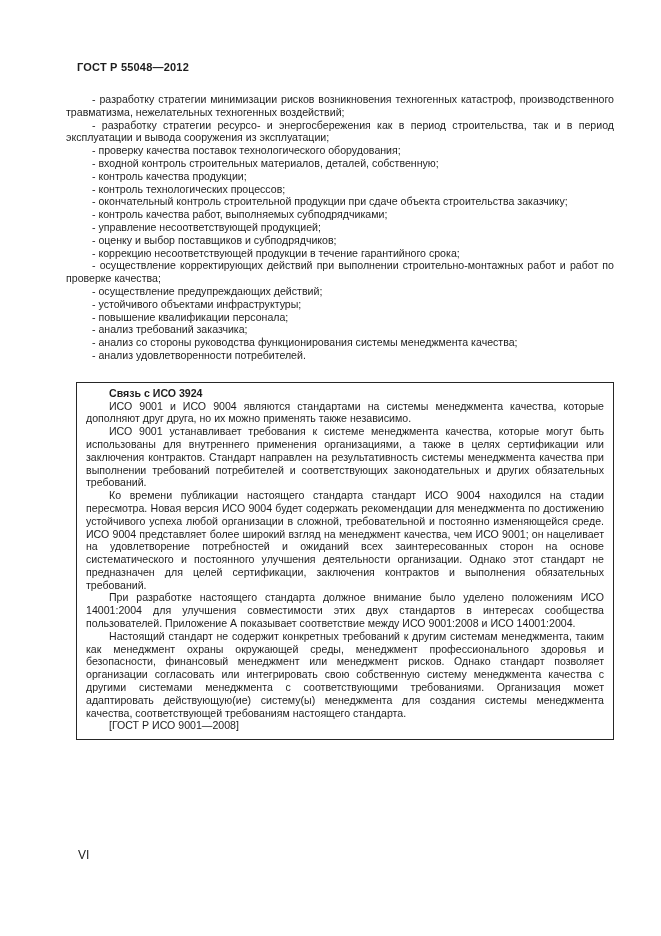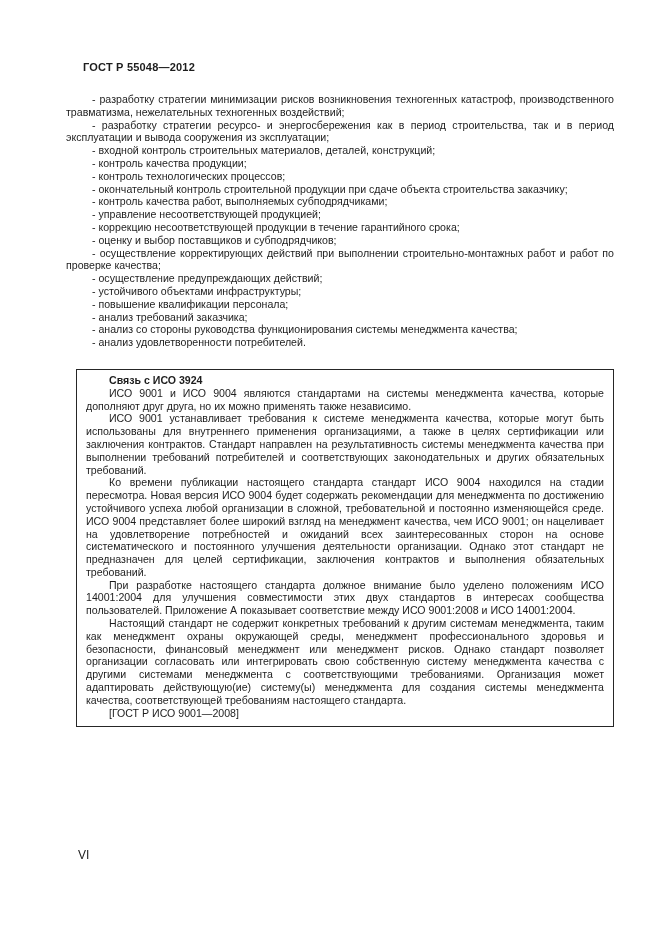--- a/index.html
+++ b/index.html
@@ -12,21 +12,21 @@
     background: #ffffff;
     font-family: "Liberation Sans", sans-serif;
     color: #1d1d1d;
     font-size: 10.6px;
     line-height: 12.8px;
     overflow: hidden;
   }
   .doc-header {
     position: absolute;
     top: 61px;
-    left: 83px;
+    left: 77px;
     font-weight: bold;
     font-size: 11px;
     letter-spacing: 0.2px;
   }
   .content {
     position: absolute;
     top: 93px;
     left: 66px;
     width: 548px;
   }
@@ -69,28 +69,29 @@
 
 <div class="page">
 
   <div class="doc-header">ГОСТ Р 55048—2012</div>
 
   <div class="content">
 
     <div class="list">
       <p>- разработку стратегии минимизации рисков возникновения техногенных катастроф, производственного травматизма, нежелательных техногенных воздействий;</p>
       <p>- разработку стратегии ресурсо- и энергосбережения как в период строительства, так и в период эксплуатации и вывода сооружения из эксплуатации;</p>
-      <p>- входной контроль строительных материалов, деталей, конструкций;</p>
+      <p>- проверку качества поставок технологического оборудования;</p>
+      <p>- входной контроль строительных материалов, деталей, собственную;</p>
       <p>- контроль качества продукции;</p>
       <p>- контроль технологических процессов;</p>
       <p>- окончательный контроль строительной продукции при сдаче объекта строительства заказчику;</p>
       <p>- контроль качества работ, выполняемых субподрядчиками;</p>
       <p>- управление несоответствующей продукцией;</p>
+      <p>- оценку и выбор поставщиков и субподрядчиков;</p>
       <p>- коррекцию несоответствующей продукции в течение гарантийного срока;</p>
-      <p>- оценку и выбор поставщиков и субподрядчиков;</p>
       <p>- осуществление корректирующих действий при выполнении строительно-монтажных работ и работ по проверке качества;</p>
       <p>- осуществление предупреждающих действий;</p>
       <p>- устойчивого объектами инфраструктуры;</p>
       <p>- повышение квалификации персонала;</p>
       <p>- анализ требований заказчика;</p>
       <p>- анализ со стороны руководства функционирования системы менеджмента качества;</p>
       <p>- анализ удовлетворенности потребителей.</p>
     </div>
 
     <div class="quote-box">

